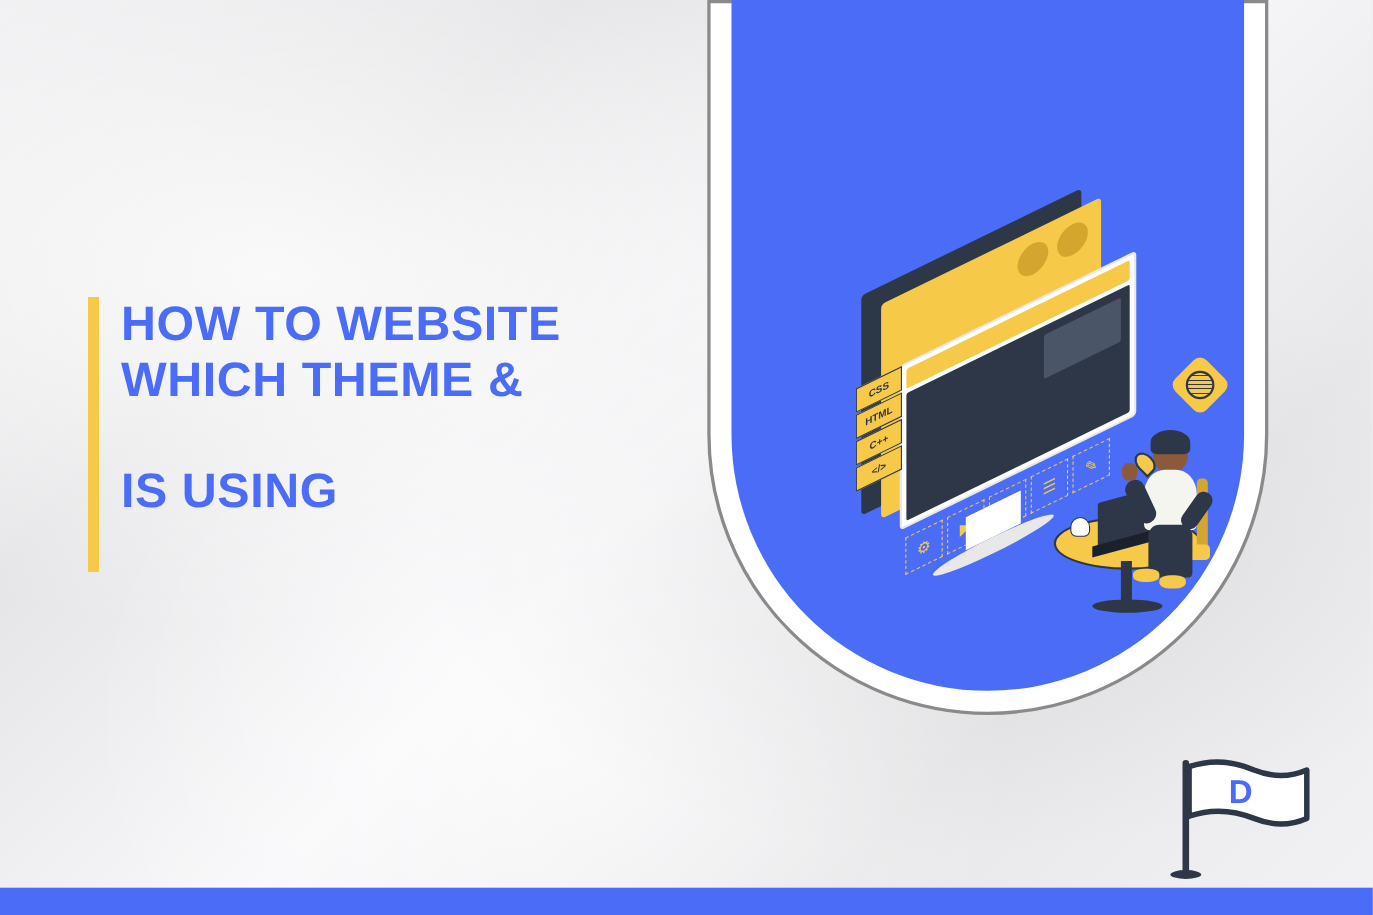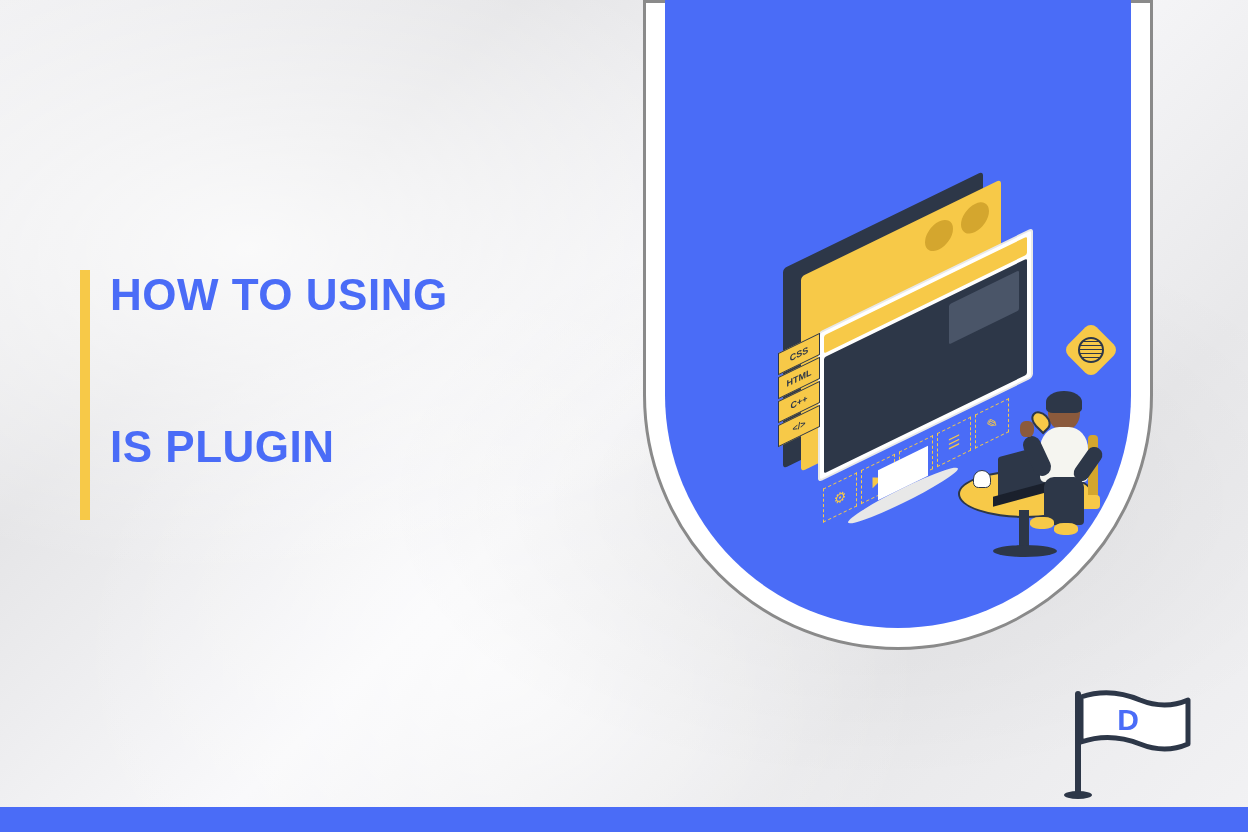--- a/index.html
+++ b/index.html
@@ -506,24 +506,24 @@
     </div>
 
     <div class="globe-badge"></div>
     <div class="pin"></div>
   </div>
 </div>
 
 <div class="headline-wrap">
   <div class="accent-bar"></div>
   <h1 class="headline">
-    <span>HOW TO USING</span><br>
+    <span>HOW TO WEBSITE</span><br>
+    <span>WHICH THEME &amp;</span><br>
     <br>
-    <br>
-    <span>IS PLUGIN</span>
+    <span>IS USING</span>
   </h1>
 </div>
 
 <div class="bottom-strip"></div>
 
 <div class="flag-logo">
   <svg viewBox="0 0 150 120" width="150" height="120">
     <path d="M 28 12 L 28 110" stroke="#2d3748" stroke-width="6" stroke-linecap="round"></path>
     <path d="M 31 15 Q 60 5, 90 18 Q 115 28, 138 18 L 138 62 Q 115 72, 90 62 Q 60 50, 31 60 Z" fill="#ffffff" stroke="#2d3748" stroke-width="5" stroke-linejoin="round"></path>
     <text x="78" y="48" font-size="30" font-weight="900" fill="#4a6cf7" text-anchor="middle" font-family="Arial">D</text>

